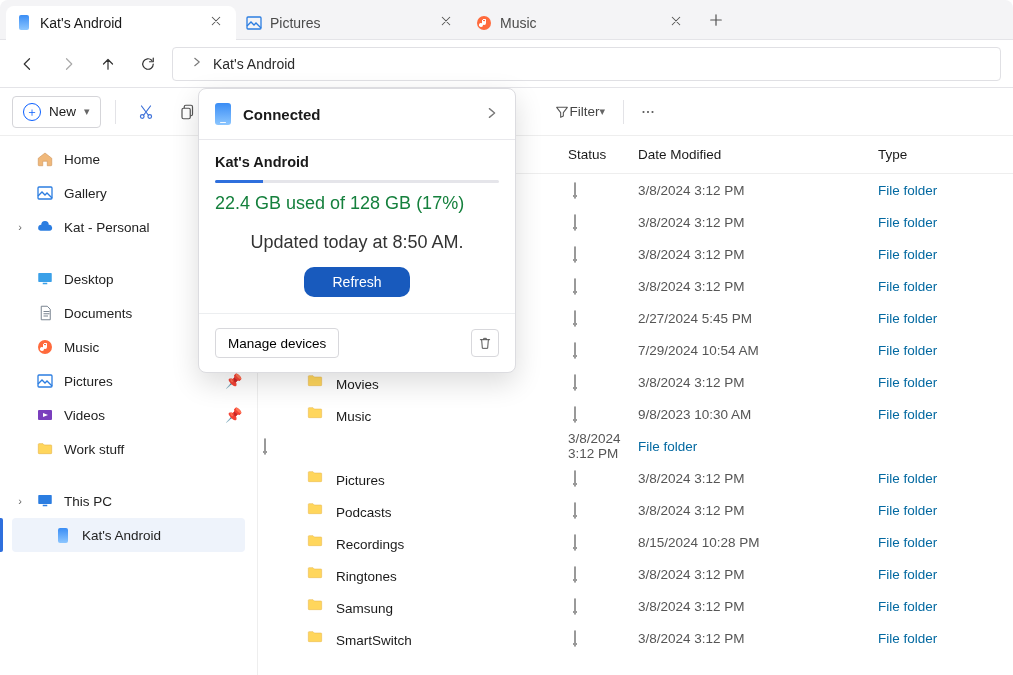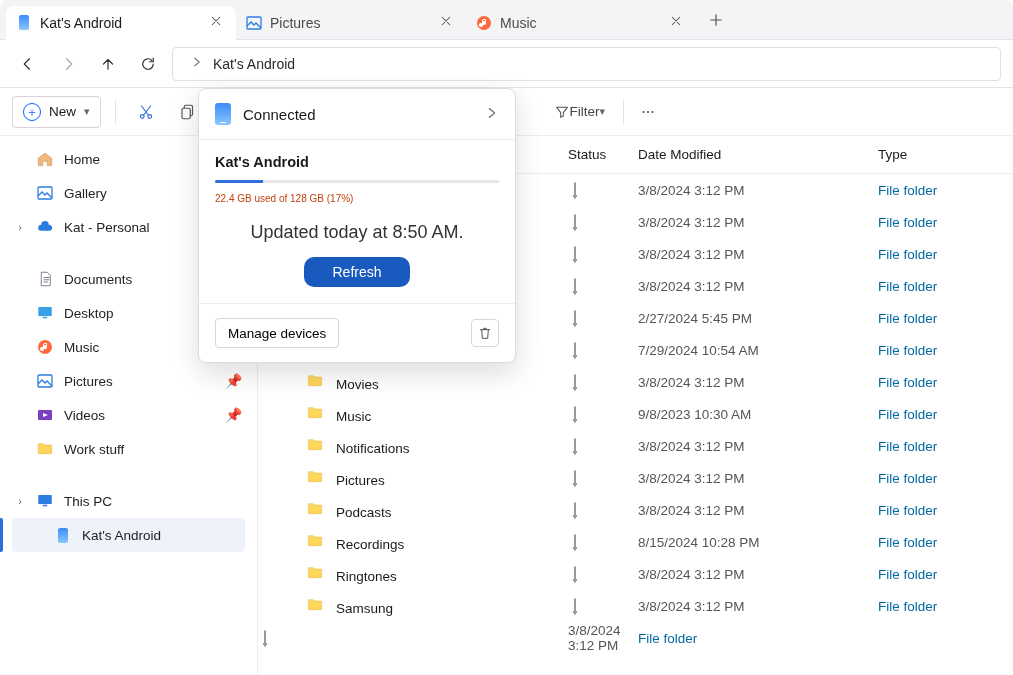--- a/index.html
+++ b/index.html
@@ -55,26 +55,26 @@
   .row2 .nm { display:flex; align-items:flex-end; gap:12px; padding-left: 48px; }
   .row2 .dt { color:#555; }
   .row2 .tp { color:#0369a1; }
   .row2 .st { color:#999; padding-left: 6px; }
 
   .folderSvg { fill:#ffd65c; stroke:#e8b84c; }
 
   
   .popup { position:absolute; left: 198px; top: 88px; width: 318px; background:#fff; border:1px solid #dcdce0; border-radius: 8px; box-shadow: 0 10px 28px rgba(0,0,0,0.14); z-index: 50; }
   .pophdr { display:flex; align-items:center; padding: 14px 16px; gap: 12px; border-bottom: 1px solid #e8e8ec; }
-  .pophdr .ttl { font-size: 15px; font-weight: 400; flex:1; }
+  .pophdr .ttl { font-size: 15px; font-weight: 700; flex:1; }
   .popbody { padding: 14px 16px 16px; display:flex; flex-direction:column; gap: 10px; }
   .device-name { font-size: 14.5px; font-weight: 600; }
   .progress { height: 3px; background:#e5e5ea; border-radius: 2px; overflow:hidden; }
   .progress .fill { height:100%; background:#2f6fdd; width:17%; }
-  .storage-line { font-size: 10px; color:#c2410c; }
+  .storage-line { font-size: 18px; color:#15803d; }
   .popmid { text-align:center; padding: 8px 0 4px; color:#333; font-size: 18px; }
   .refreshbtn { align-self:center; background:#185abd; color:#fff; border:none; border-radius:10px; height:30px; padding: 0 28px; font-size:14px; cursor:pointer; }
   .popfoot { display:flex; align-items:center; padding: 14px 16px; gap: 12px; border-top:1px solid #eceef0; }
   .managebtn { border:1px solid #d8d8dc; background:#fff; border-radius:4px; height:30px; padding: 0 12px; font-size:13.5px; cursor:pointer; }
   .trashbtn { margin-left:auto; width:28px; height:28px; border:1px solid #d8d8dc; border-radius:4px; display:flex; align-items:center; justify-content:center; cursor:pointer; color:#555; }
 
   .phone-blue { width:16px; height:22px; background:linear-gradient(#3a8df5,#8cc6ff); border-radius:3px; display:flex; align-items:flex-end; justify-content:center; padding-bottom:2px; }
   .phone-blue::after { content:""; width:6px; height:1.5px; background:rgba(255,255,255,0.9); border-radius:1px; }
   .phone-sm { width:10px; height:15px; background:linear-gradient(#3a8df5,#8cc6ff); border-radius:2px; }
 </style>
@@ -224,34 +224,34 @@
           <svg viewBox="0 0 24 16" width="18" height="14">
             <path d="M6 13a4 4 0 0 1 1-7.9A5 5 0 0 1 17 5a4 4 0 0 1 1 8z" fill="#2b7de1"></path>
           </svg>
         </span>
       <span>Kat - Personal</span>
     </div>
     <div class="sbgap"></div>
     <div class="sbitem">
       <span class="sicon">
           <svg viewBox="0 0 24 24" width="18" height="18">
+            <rect x="3" y="4" width="18" height="12" rx="1" fill="#3aa0e8"></rect>
+            <rect x="9" y="17" width="6" height="2" fill="#3aa0e8"></rect>
+          </svg>
+        </span>
+      <span>Desktop</span>
+    </div>
+    <div class="sbitem">
+      <span class="sicon">
+          <svg viewBox="0 0 24 24" width="18" height="18">
             <path d="M7 3h8l4 4v14H7z" fill="#fff" stroke="#6b7785" stroke-width="1.2"></path>
             <path d="M10 10h8M10 13h8M10 16h6" stroke="#6b7785" stroke-width="1.2"></path>
           </svg>
         </span>
       <span>Documents</span>
-    </div>
-    <div class="sbitem">
-      <span class="sicon">
-          <svg viewBox="0 0 24 24" width="18" height="18">
-            <rect x="3" y="4" width="18" height="12" rx="1" fill="#3aa0e8"></rect>
-            <rect x="9" y="17" width="6" height="2" fill="#3aa0e8"></rect>
-          </svg>
-        </span>
-      <span>Desktop</span>
     </div>
     <div class="sbitem">
       <span class="sicon">
           <svg viewBox="0 0 16 16" width="16" height="16">
             <circle cx="8" cy="8" r="7" fill="#ff6a3c"></circle>
             <path d="M7 4v6a2 2 0 1 1-1-1.7V5l4-1v4a2 2 0 1 1-1-1.7V4z" fill="#fff"></path>
           </svg>
         </span>
       <span>Music</span>
       <span class="pin">📌</span>
@@ -396,26 +396,20 @@
             <span><svg viewBox="0 0 24 24" width="18" height="16">
                 <path d="M2 5a1 1 0 0 1 1-1h6l2 2h10a1 1 0 0 1 1 1v11a1 1 0 0 1-1 1H3a1 1 0 0 1-1-1z" fill="#ffd65c" stroke="#e8b84c" stroke-width="0.8"></path>
               </svg></span>
             <span>Music</span>
           </div>
           <div class="st"><span class="phoneglyph"></span></div>
           <div class="dt">9/8/2023 10:30 AM</div>
           <div class="tp">File folder</div>
         </div>
         <div class="row2">
-          <div class="nm">
-            <span><svg viewBox="0 0 24 24" width="18" height="16">
-                <path d="M2 5a1 1 0 0 1 1-1h6l2 2h10a1 1 0 0 1 1 1v11a1 1 0 0 1-1 1H3a1 1 0 0 1-1-1z" fill="#ffd65c" stroke="#e8b84c" stroke-width="0.8"></path>
-              </svg></span>
-            <span>Notifications</span>
-          </div>
           <div class="st"><span class="phoneglyph"></span></div>
           <div class="dt">3/8/2024 3:12 PM</div>
           <div class="tp">File folder</div>
         </div>
         <div class="row2">
           <div class="nm">
             <span><svg viewBox="0 0 24 24" width="18" height="16">
                 <path d="M2 5a1 1 0 0 1 1-1h6l2 2h10a1 1 0 0 1 1 1v11a1 1 0 0 1-1 1H3a1 1 0 0 1-1-1z" fill="#ffd65c" stroke="#e8b84c" stroke-width="0.8"></path>
               </svg></span>
             <span>Pictures</span>
@@ -462,20 +456,26 @@
             <span><svg viewBox="0 0 24 24" width="18" height="16">
                 <path d="M2 5a1 1 0 0 1 1-1h6l2 2h10a1 1 0 0 1 1 1v11a1 1 0 0 1-1 1H3a1 1 0 0 1-1-1z" fill="#ffd65c" stroke="#e8b84c" stroke-width="0.8"></path>
               </svg></span>
             <span>Samsung</span>
           </div>
           <div class="st"><span class="phoneglyph"></span></div>
           <div class="dt">3/8/2024 3:12 PM</div>
           <div class="tp">File folder</div>
         </div>
         <div class="row2">
+          <div class="nm">
+            <span><svg viewBox="0 0 24 24" width="18" height="16">
+                <path d="M2 5a1 1 0 0 1 1-1h6l2 2h10a1 1 0 0 1 1 1v11a1 1 0 0 1-1 1H3a1 1 0 0 1-1-1z" fill="#ffd65c" stroke="#e8b84c" stroke-width="0.8"></path>
+              </svg></span>
+            <span>SmartSwitch</span>
+          </div>
           <div class="st"><span class="phoneglyph"></span></div>
           <div class="dt">3/8/2024 3:12 PM</div>
           <div class="tp">File folder</div>
         </div>
       </div>
   </div>
 </div>
 
 <div class="popup">
   <div class="pophdr">

